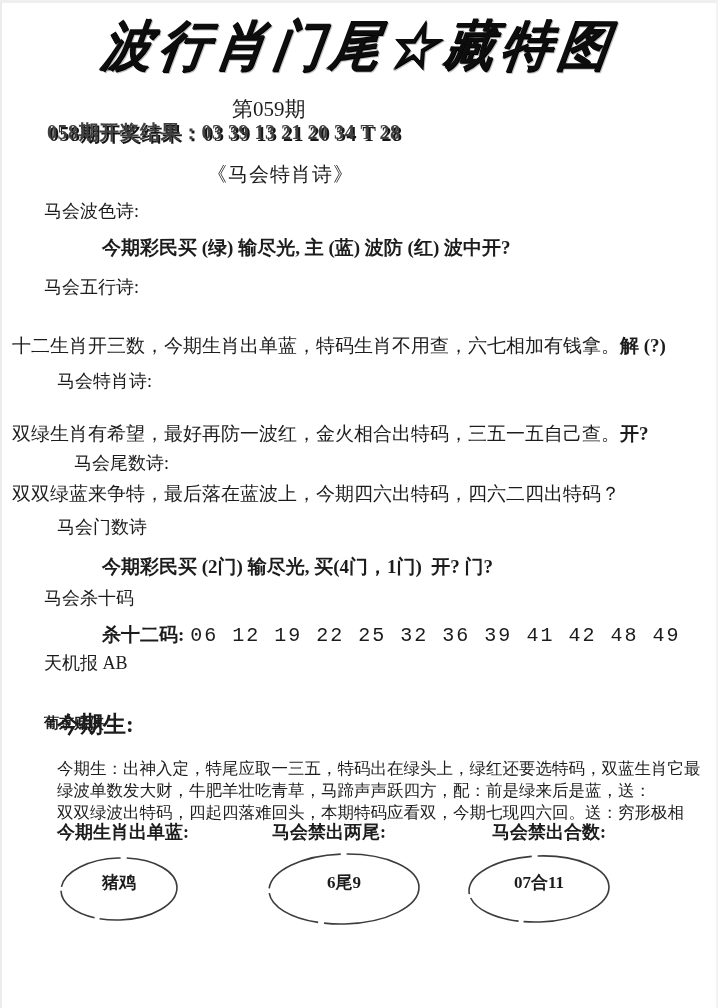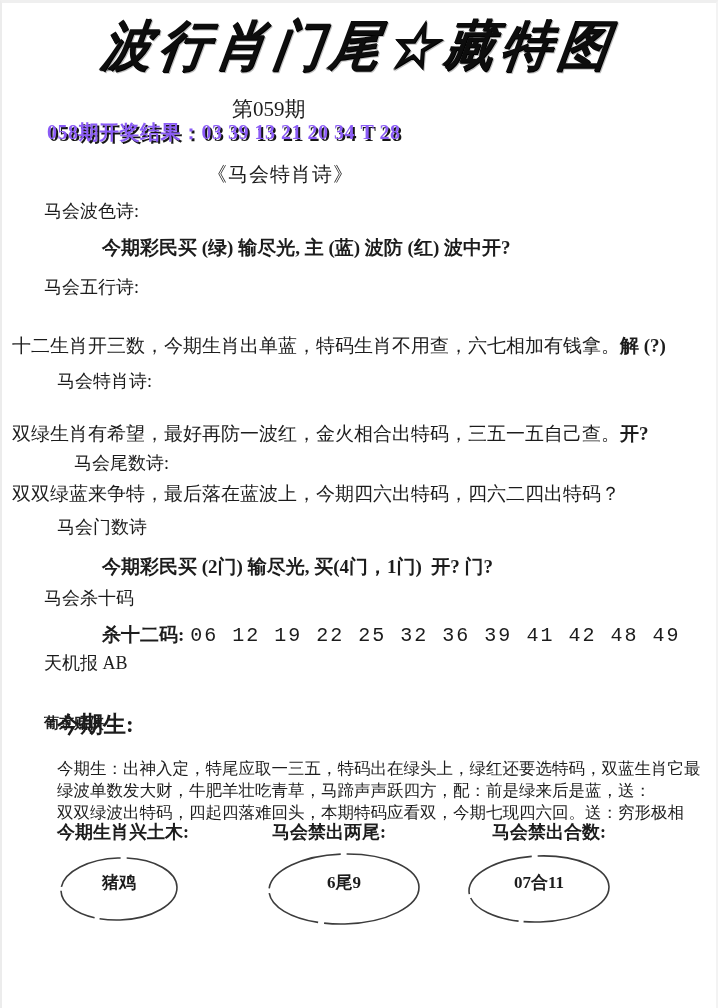--- a/index.html
+++ b/index.html
@@ -43,21 +43,21 @@
 </style>
 </head>
 <body>
 
 <div class="page">
 
   <div class="abs title">波行肖门尾☆藏特图</div>
 
   <div class="abs issue">第059期</div>
 
-  <div class="abs result" style="color:#8b5cf6;">058期开奖结果：03 39 13 21 20 34 T 28</div>
+  <div class="abs result" style="color:#404040;">058期开奖结果：03 39 13 21 20 34 T 28</div>
 
   <div class="abs provider">《马会特肖诗》</div>
 
   <div class="abs lbl" style="top:196px;left:42px;">马会波色诗:</div>
   <div class="abs poem b" style="top:232px;left:100px;">今期彩民买 (绿) 输尽光, 主 (蓝) 波防 (红) 波中开?</div>
 
   <div class="abs lbl" style="top:272px;left:42px;">马会五行诗:</div>
   <div class="abs poem" style="top:330px;left:10px;"><span>十二生肖开三数，今期生肖出单蓝，特码生肖不用查，六七相加有钱拿。</span><span class="b">解 (?)</span></div>
 
   <div class="abs lbl" style="top:366px;left:55px;">马会特肖诗:</div>
@@ -75,21 +75,21 @@
 
   <div class="abs lbl" style="top:648px;left:42px;">天机报 AB</div>
 
   <div class="abs small-b" style="top:711px;left:42px;">葡京赌侠</div>
 
   <div class="abs b" style="top:706px;left:55px;font-size:23px;">今期生:</div>
   <div class="abs para" style="top:755px;">今期生：出神入定，特尾应取一三五，特码出在绿头上，绿红还要选特码，双蓝生肖它最</div>
   <div class="abs para" style="top:799px;">双双绿波出特码，四起四落难回头，本期特码应看双，今期七现四六回。送：穷形极相</div>
   <div class="abs para" style="top:777px;">绿波单数发大财，牛肥羊壮吃青草，马蹄声声跃四方，配：前是绿来后是蓝，送：</div>
 
-  <div class="abs banlbl" style="left:55px;">今期生肖兴土木:</div>
+  <div class="abs banlbl" style="left:55px;">今期生肖出单蓝:</div>
   <div class="abs banlbl" style="left:270px;">马会禁出两尾:</div>
   <div class="abs banlbl" style="left:490px;">马会禁出合数:</div>
 
   <svg class="ovals" width="718" height="84">
     <ellipse cx="117" cy="38" rx="58" ry="31" fill="none" stroke="#3c3c3c" stroke-width="1.6" stroke-dasharray="92 5 46 4 70 6" transform="rotate(-2 117 38)"></ellipse>
     <ellipse cx="342" cy="38" rx="75" ry="35" fill="none" stroke="#3c3c3c" stroke-width="1.6" stroke-dasharray="110 6 60 5 84 6" transform="rotate(-1.5 342 38)"></ellipse>
     <ellipse cx="537" cy="38" rx="70" ry="33" fill="none" stroke="#3c3c3c" stroke-width="1.6" stroke-dasharray="100 5 55 4 80 6" transform="rotate(-2 537 38)"></ellipse>
   </svg>
 
   <div class="ovaltxt" style="left:59px;width:116px;">猪鸡</div>

